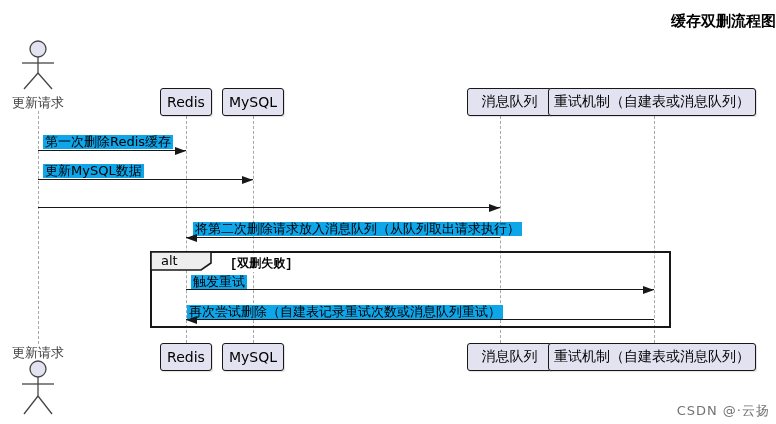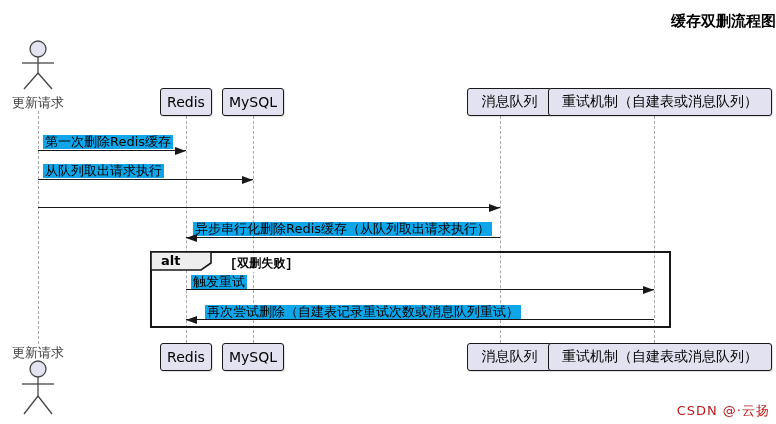--- a/index.html
+++ b/index.html
@@ -16,21 +16,21 @@
     position:absolute;height:28px;box-sizing:border-box;
     background:var(--participant-fill,#E2E2F0);
     border:1px solid var(--participant-border,#181818);
     border-radius:3px;display:flex;align-items:center;justify-content:center;
     font-size:14px;color:#000;z-index:4;box-shadow:1px 1px 1px rgba(0,0,0,0.12);
   }
   .row-top{top:88px;}  .row-bottom{top:343px;}
   .p-redis{left:160px;width:52px;}
   .p-mysql{left:222px;width:62px;}
   .p-mq{left:467px;width:85px;}
-  .p-retry{left:548px;width:224px;text-align:center;}
+  .p-retry{left:548px;width:208px;text-align:center;}
   
   .lifeline{
     position:absolute;width:0;border-left:1px dashed var(--lifeline,#A8A8A8);
     top:116px;height:227px;z-index:1;
   }
   .ll-actor{left:38px;top:111px;height:233px;}
   .ll-redis{left:186px;} .ll-mysql{left:253px;} .ll-mq{left:500px;} .ll-retry{left:654px;}
   
   .actor-svg{position:absolute;z-index:3;}
   .actor-label{
@@ -45,27 +45,27 @@
   .arrow-head{position:absolute;width:0;height:0;z-index:6;}
   .arrow-right{border-left:11px solid var(--arrow,#181818);border-top:4px solid transparent;border-bottom:4px solid transparent;}
   .arrow-left{border-right:11px solid var(--arrow,#181818);border-top:4px solid transparent;border-bottom:4px solid transparent;}
   
   .alt-frame{
     position:absolute;left:150px;top:251px;width:521px;height:77px;
     border:2px solid var(--arrow,#181818);box-sizing:border-box;z-index:2;background:transparent;
   }
   .alt-pentagon{position:absolute;left:150px;top:251px;z-index:3;}
   .alt-label{
-    position:absolute;left:161px;top:253px;font-size:13px;font-weight:bold;color:#000;z-index:4;
+    position:absolute;left:161px;top:253px;font-size:13px;font-weight:normal;color:#000;z-index:4;
   }
   .alt-condition{
     position:absolute;left:228px;top:255px;font-size:12px;font-weight:bold;color:#000;z-index:4;background:#fff;padding:0 2px;font-family:Liberation Mono, monospace;
   }
   .watermark{
-    position:absolute;right:6px;top:402px;font-size:13px;color:#b91c1c;z-index:7;letter-spacing:1px;
+    position:absolute;right:6px;top:402px;font-size:13px;color:#737373;z-index:7;letter-spacing:1px;
   }
 </style>
 </head>
 <body>
 
 <div id="stage">
 
   <div class="title">缓存双删流程图</div>
 
   <div class="lifeline ll-actor"></div>
@@ -106,34 +106,34 @@
   <svg class="alt-pentagon" width="62" height="20" viewBox="0 0 62 20">
     <path d="M1,1 H61 V12 L51,19 H1 Z" fill="#EEEEEE" stroke="#181818" stroke-width="1.6"></path>
   </svg>
   <div class="alt-label">alt</div>
   <div class="alt-condition">[双删失败]</div>
 
   <div class="msg-label" style="left:43px;top:135px;">第一次删除Redis缓存</div>
   <div class="msg-line" style="left:38px;top:150px;width:148px;"></div>
   <div class="arrow-head arrow-right" style="left:175px;top:147px;"></div>
 
-  <div class="msg-label" style="left:43px;top:164px;">从队列取出请求执行</div>
+  <div class="msg-label" style="left:43px;top:164px;">更新MySQL数据</div>
   <div class="msg-line" style="left:38px;top:179px;width:215px;"></div>
   <div class="arrow-head arrow-right" style="left:242px;top:176px;"></div>
 
   <div class="msg-line" style="left:38px;top:207px;width:462px;"></div>
   <div class="arrow-head arrow-right" style="left:489px;top:204px;"></div>
 
-  <div class="msg-label" style="left:193px;top:222px;">异步串行化删除Redis缓存（从队列取出请求执行）</div>
+  <div class="msg-label" style="left:193px;top:222px;">将第二次删除请求放入消息队列（从队列取出请求执行）</div>
   <div class="msg-line" style="left:186px;top:237px;width:314px;"></div>
   <div class="arrow-head arrow-left" style="left:186px;top:234px;"></div>
 
   <div class="msg-label" style="left:191px;top:275px;">触发重试</div>
   <div class="msg-line" style="left:186px;top:289px;width:468px;"></div>
   <div class="arrow-head arrow-right" style="left:643px;top:286px;"></div>
 
-  <div class="msg-label" style="left:205px;top:305px;">再次尝试删除（自建表记录重试次数或消息队列重试）</div>
+  <div class="msg-label" style="left:187px;top:305px;">再次尝试删除（自建表记录重试次数或消息队列重试）</div>
   <div class="msg-line" style="left:186px;top:319px;width:468px;"></div>
   <div class="arrow-head arrow-left" style="left:186px;top:316px;"></div>
 
   <div class="watermark">CSDN @·云扬</div>
 
 </div>
 
 </body></html>

